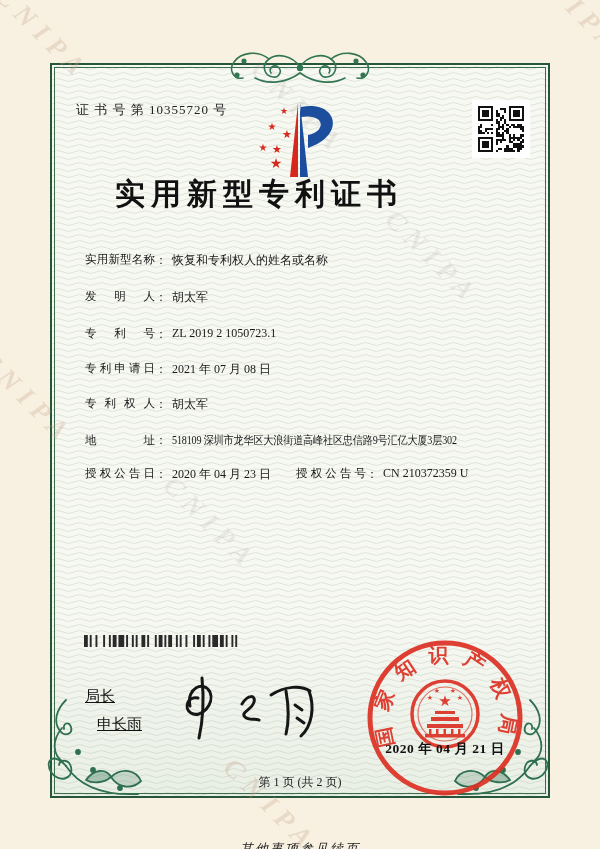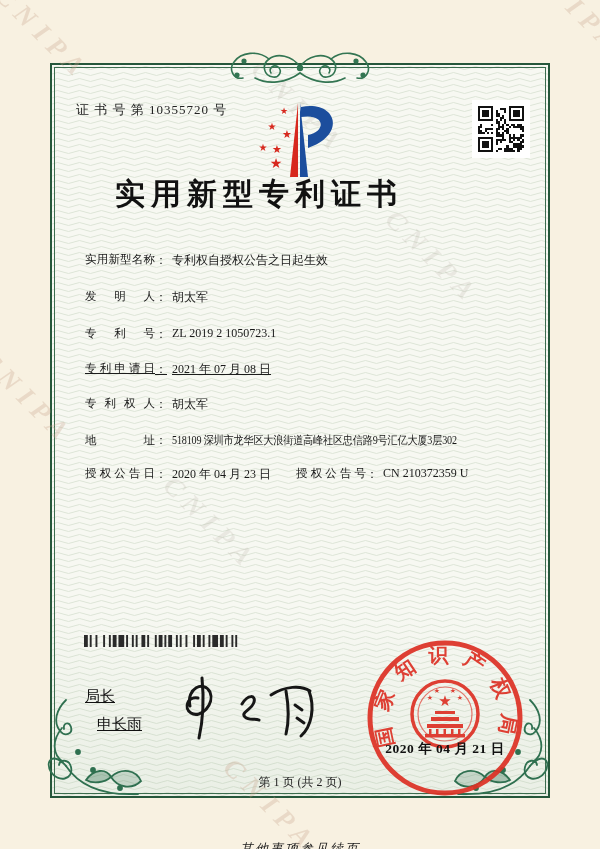--- a/index.html
+++ b/index.html
@@ -298,33 +298,33 @@
         <rect x="16" y="20" width="1" height="1" fill="#111"></rect>
         <rect x="18" y="20" width="1" height="1" fill="#111"></rect>
       </svg>
   </div>
 
   <div class="doc-title">实用新型专利证书</div>
 
   <div class="row" style="top:252px;">
     <span class="lbl">实用新型名称</span>
       <span class="colon">：</span>
-      <span class="val">专利权自授权公告之日起生效</span>
+      <span class="val">恢复和专利权人的姓名或名称</span>
   </div>
   <div class="row" style="top:289px;">
     <span class="lbl">发明人</span>
       <span class="colon">：</span>
       <span class="val">胡太军</span>
   </div>
   <div class="row" style="top:326px;">
     <span class="lbl">专利号</span>
       <span class="colon">：</span>
       <span class="val">ZL 2019 2 1050723.1</span>
   </div>
-  <div class="row" style="top:361px;text-decoration:underline;">
+  <div class="row" style="top:361px;">
     <span class="lbl">专利申请日</span>
       <span class="colon">：</span>
       <span class="val">2021 年 07 月 08 日</span>
   </div>
   <div class="row" style="top:396px;">
     <span class="lbl">专利权人</span>
       <span class="colon">：</span>
       <span class="val">胡太军</span>
   </div>
   <div class="row" style="top:432px;align-items:center;">

